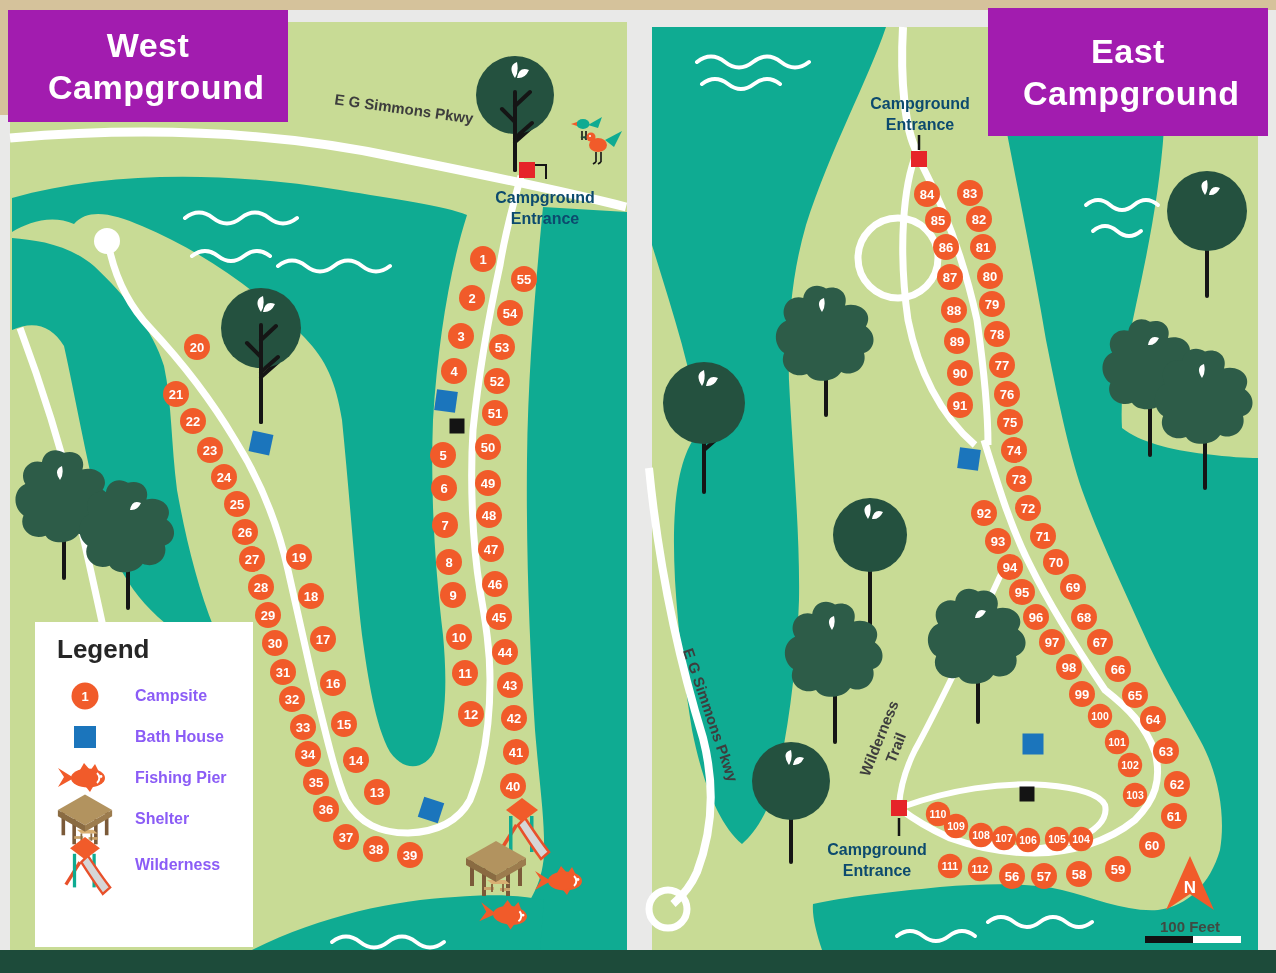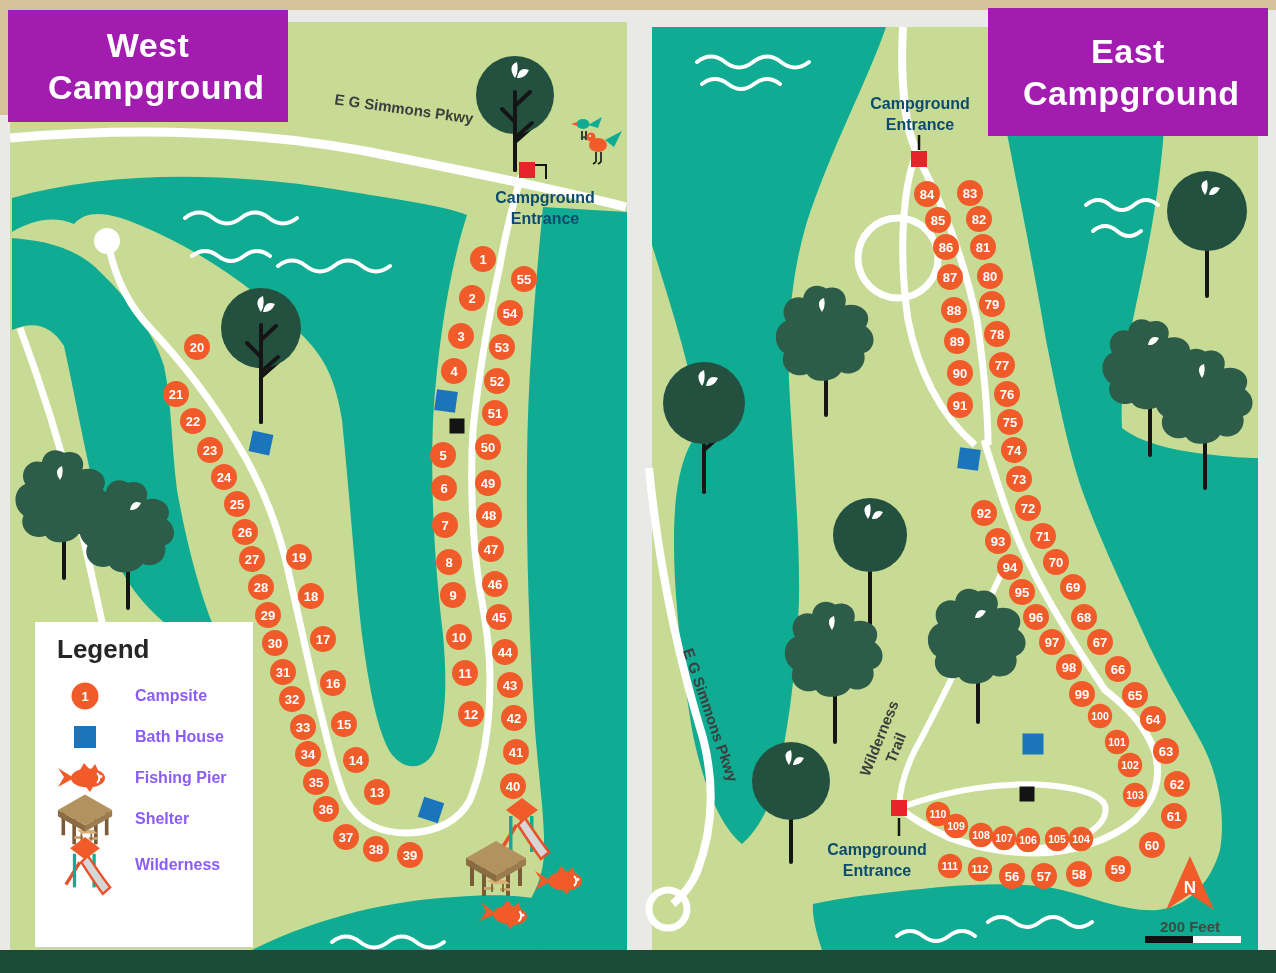--- a/index.html
+++ b/index.html
@@ -679,21 +679,21 @@
   <div>Wilderness</div>
   <div style="padding-left:22px;">Trail</div>
 </div>
 
 
 <div class="entrance-label" style="left:488px;top:188px;width:114px;">Campground Entrance</div>
 <div class="entrance-label" style="left:860px;top:94px;width:120px;">Campground Entrance</div>
 <div class="entrance-label" style="left:814px;top:840px;width:126px;">Campground Entrance</div>
 
 
-<div class="scale-label" style="left:1160px;top:918px;">200 Feet</div>
+<div class="scale-label" style="left:1160px;top:918px;">100 Feet</div>
 
 
 <div id="legend-box">
   <h2>Legend</h2>
   <div class="lg-row">
     <span class="lg-ic">
       <svg width="34" height="34">
             <circle cx="17" cy="17" r="13.5" fill="#f15b2a"></circle>
             <text x="17" y="22" text-anchor="middle" font-size="13" font-weight="bold" fill="#fff">1</text>
           </svg>

